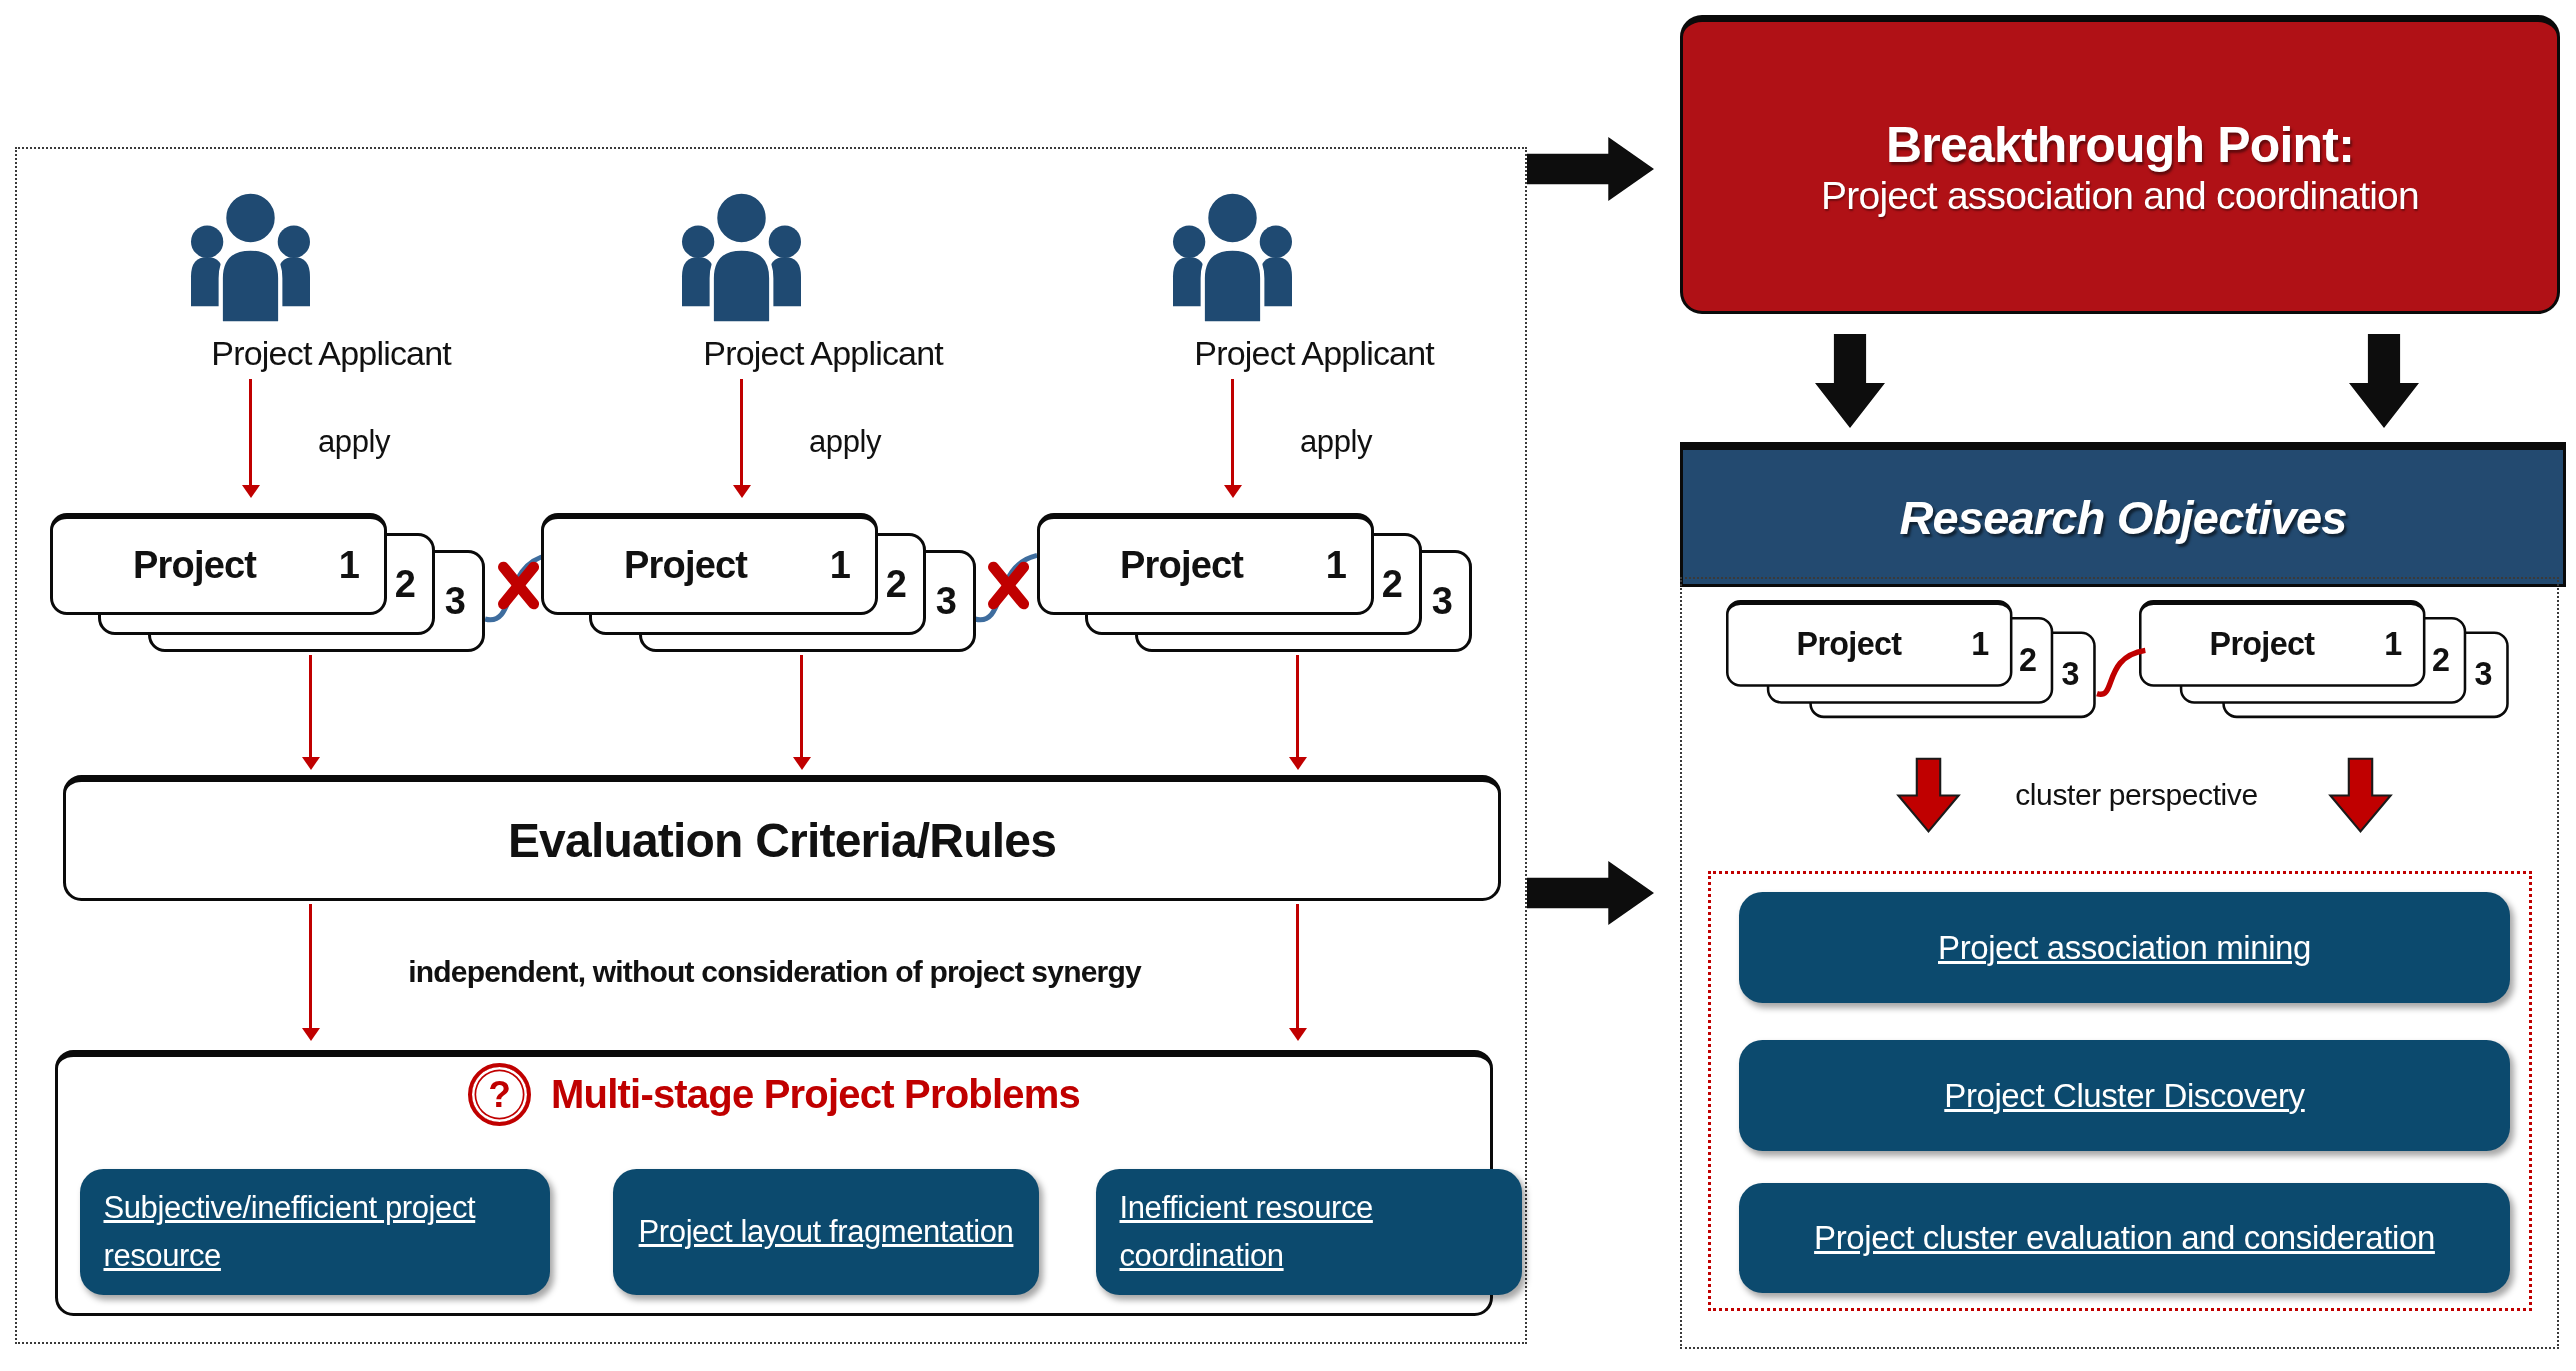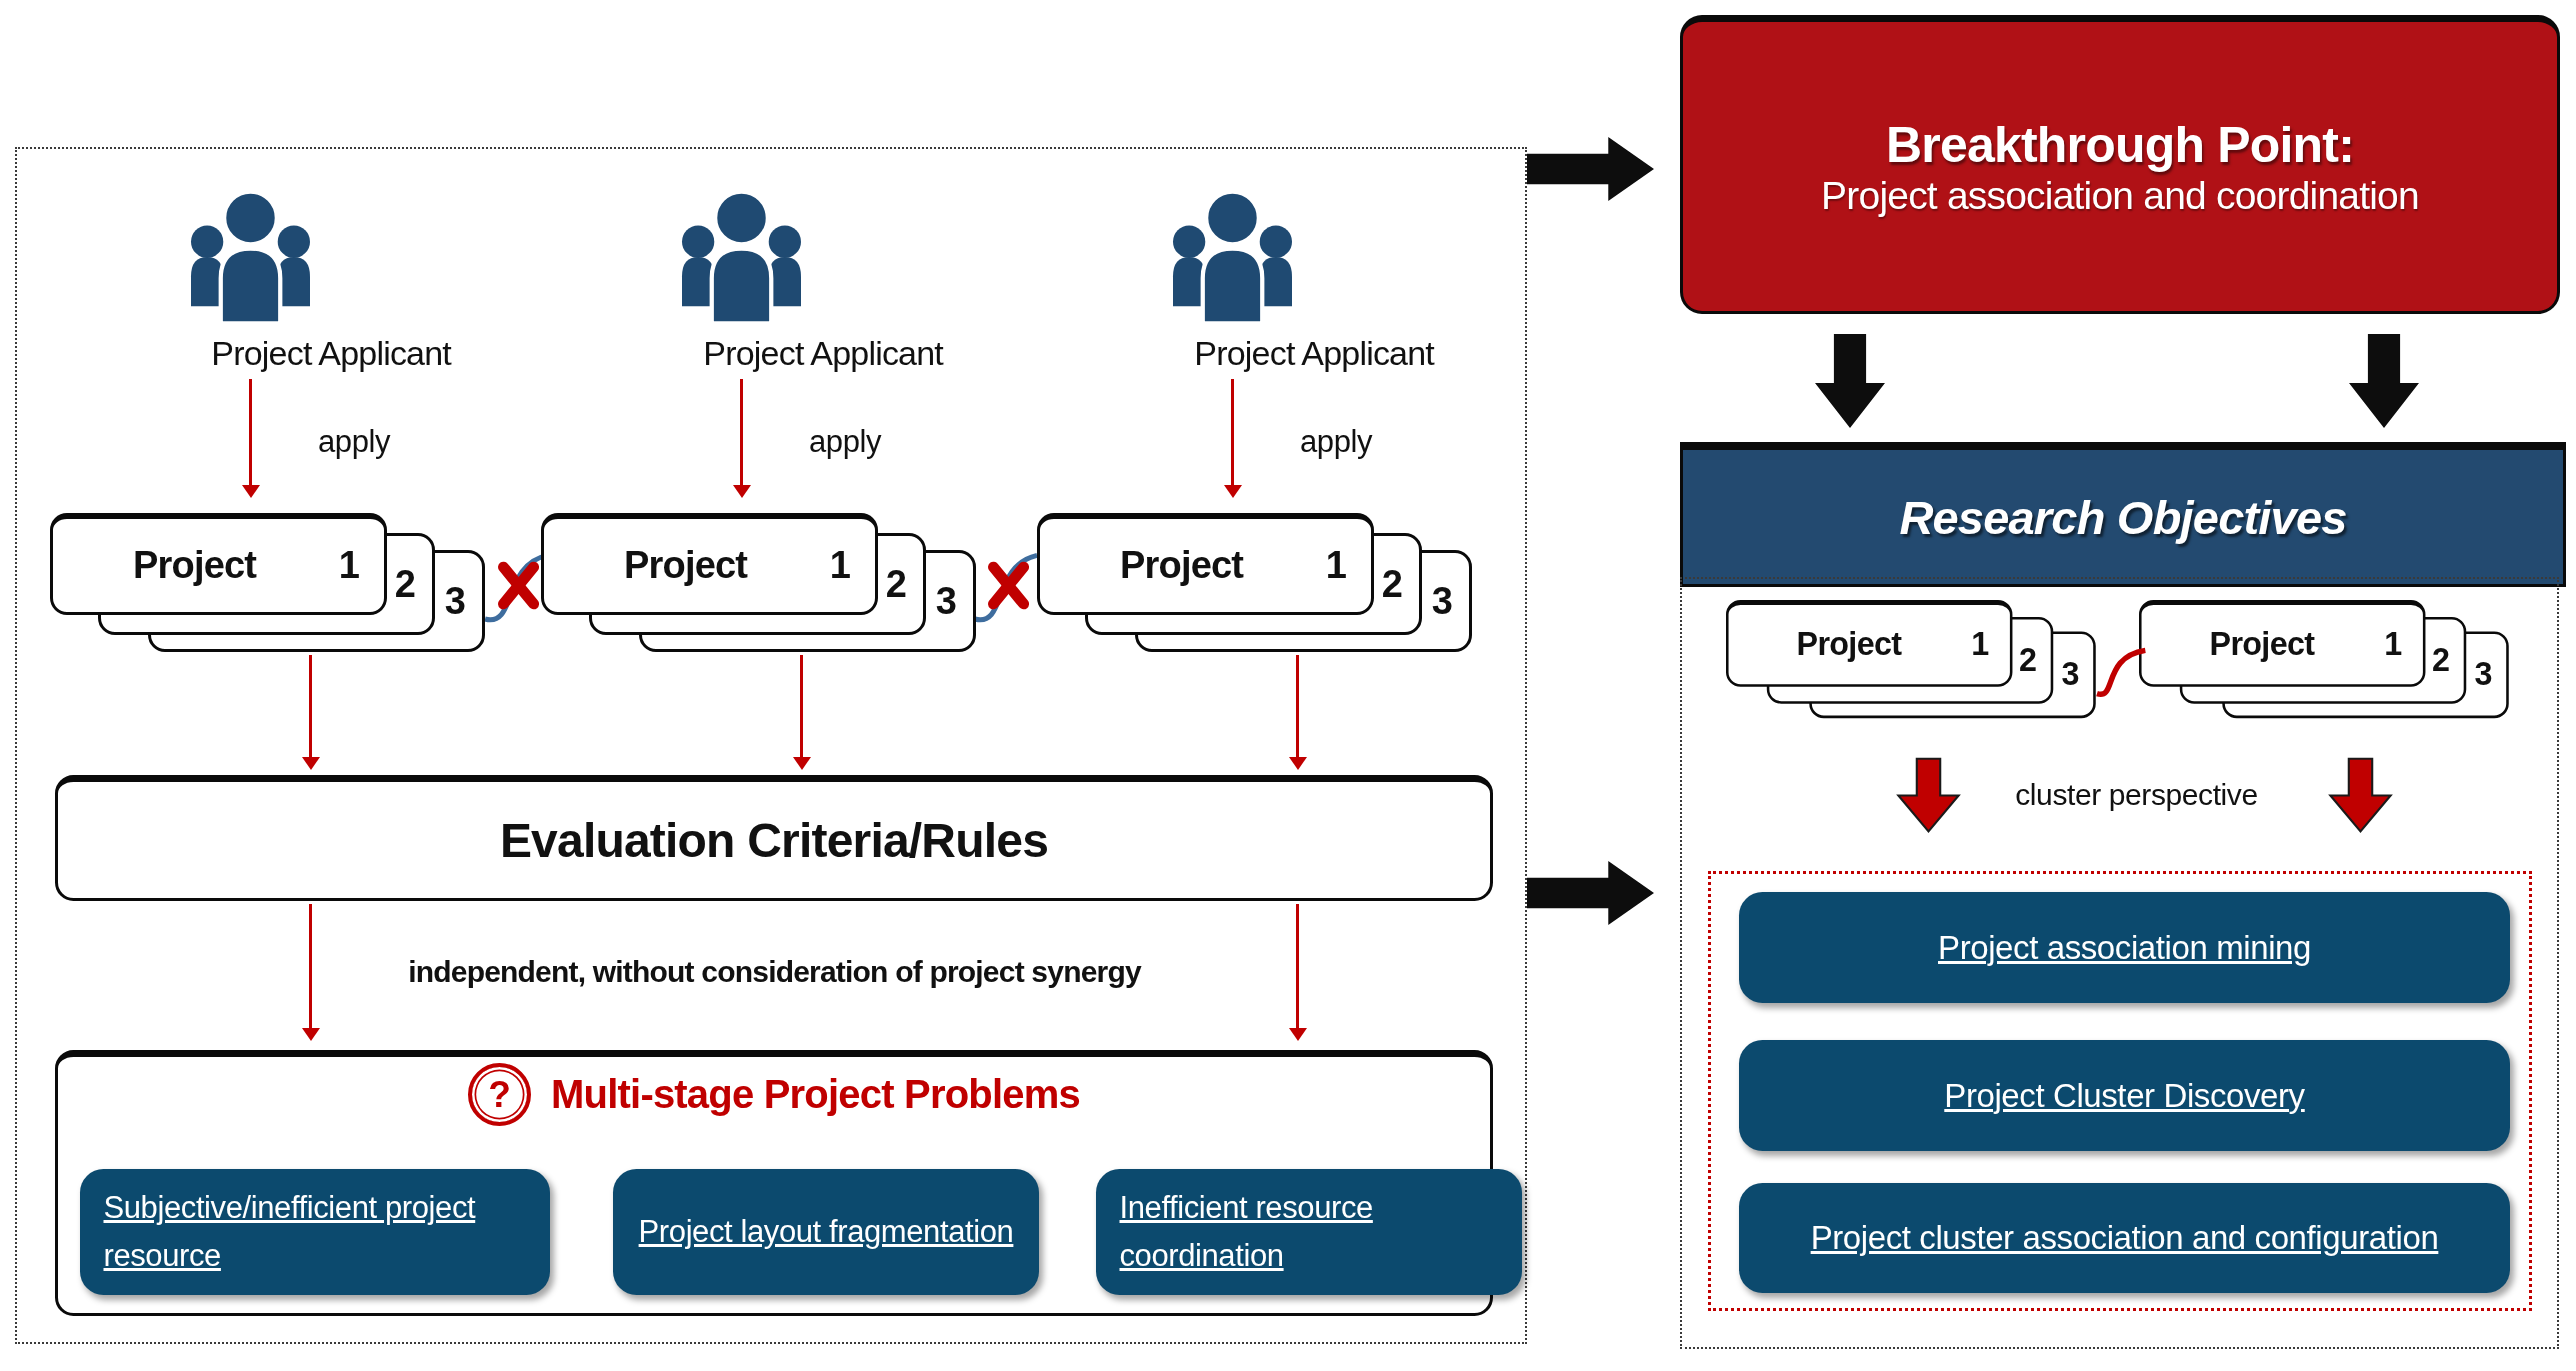--- a/index.html
+++ b/index.html
@@ -1,21 +1,21 @@
 <!DOCTYPE html>
 <html style="font-size:13.4px"><head>
 <meta charset="utf-8">
 <style>
   html,body{margin:0;padding:0;background:#ffffff;}
   .canvas{
     position:relative;width:2576px;height:1372px;background:#ffffff;overflow:hidden;
     font-family:"Liberation Sans","DejaVu Sans",sans-serif;color:#111;
   }
   .abs{position:absolute;}
-  .flexc{display:flex;align-items:center;justify-content:center;}
+  .flexc{display:flex;align-items:center;justify-content:center;margin-left:8px;}
 
   
   .panel-header{
     background:#234A70;border:3.4px solid #0a0a0a;border-top-width:8.4px;
     color:#fff;font-weight:bold;font-style:italic;letter-spacing:-0.8px;
     text-shadow:2.5px 2.5px 2.5px rgba(0,0,0,.55);
     display:flex;align-items:center;justify-content:center;
   }
   .left-title{font-size:47px;}
   .research-title{font-size:47px;}
@@ -295,17 +295,17 @@
 
   <div class="abs dotted-red" style="left:1708px;top:871px;width:818px;height:434px;"></div>
 
   <div class="abs black-box one-line" style="left:1739px;top:892px;width:771px;height:111px;">
     <span>Project association mining</span>
   </div>
   <div class="abs black-box one-line" style="left:1739px;top:1016px;width:771px;height:111px;margin-top:24px;">
     <span>Project Cluster Discovery</span>
   </div>
   <div class="abs black-box one-line" style="left:1739px;top:1183px;width:771px;height:110px;">
-    <span>Project cluster association and configuration</span>
+    <span>Project cluster evaluation and consideration</span>
   </div>
 
 </div>
 
 
 </body></html>

